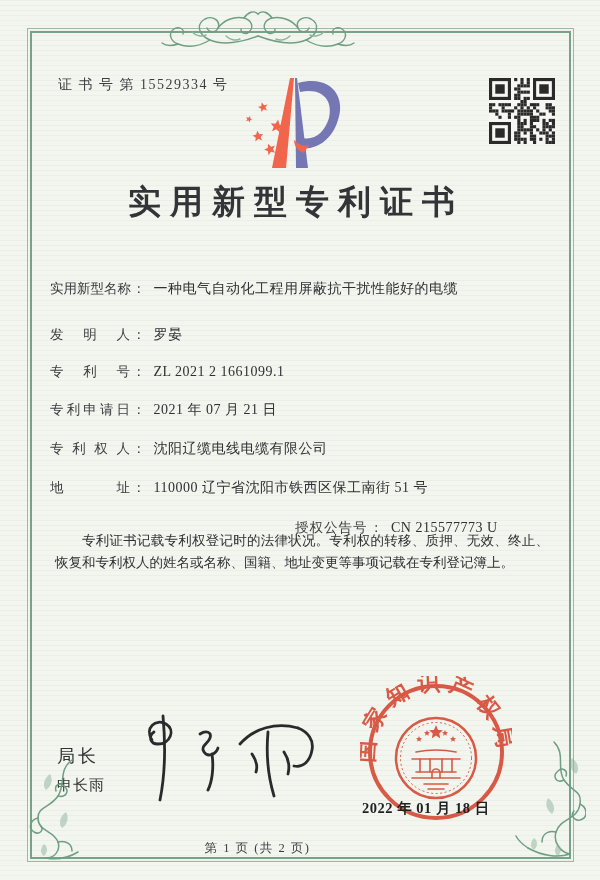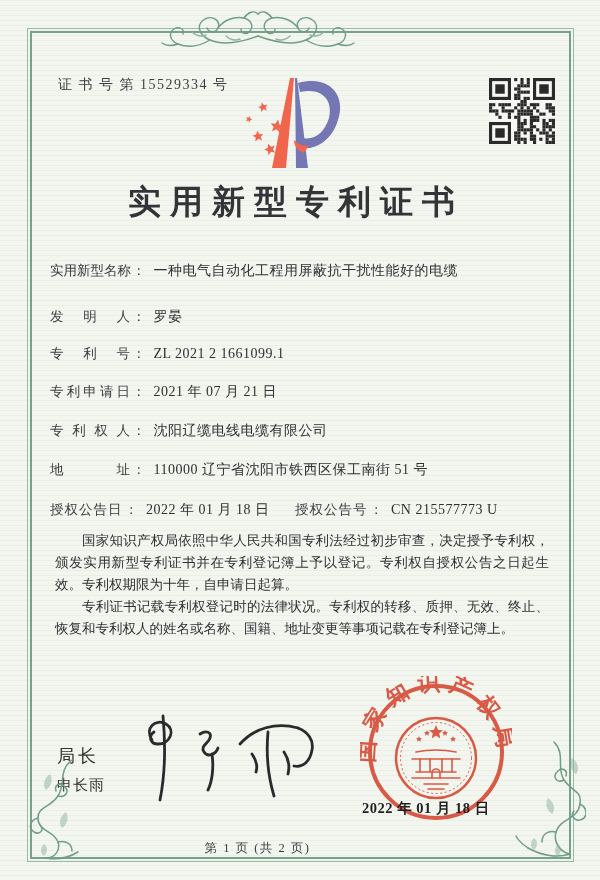--- a/index.html
+++ b/index.html
@@ -32,21 +32,21 @@
     position:absolute;inset:2px;
     border:2px solid var(--border-green);
   }
   .cert-number{
     left:58px;top:76px;font-size:14px;letter-spacing:1.5px;color:#3d3e41;font-family:Liberation Serif, serif;
   }
   .title{
     left:0;top:180px;width:592px;text-align:center;
     font-size:33px;font-weight:600;letter-spacing:9px;color:#333438;
   }
-  .field-row{left:50px;width:505px;font-size:14px;white-space:nowrap;}
+  .field-row{left:50px;width:505px;font-size:14px;white-space:nowrap;margin-top:18px;}
   .flabel{
     display:inline-block;width:80px;
     text-align:justify;text-align-last:justify;
     font-size:13.5px;color:#3c3d40;vertical-align:baseline;
   }
   .fcolon{display:inline-block;margin:0 8px 0 2px;font-size:13.5px;color:#3c3d40;}
   .fvalue{font-size:14px;color:#2f3033;letter-spacing:.5px;}
   .grant-right{position:absolute;left:245px;top:0;white-space:nowrap;}
   .grant-label{font-size:13.5px;letter-spacing:1px;color:#3c3d40;}
   .paragraphs{
@@ -279,30 +279,26 @@
   <span class="flabel">专利申请日</span><span class="fcolon">：</span><span class="fvalue">2021 年 07 月 21 日</span>
 </div>
 <div class="abs field-row" style="top:422px">
   <span class="flabel">专利权人</span><span class="fcolon">：</span><span class="fvalue">沈阳辽缆电线电缆有限公司</span>
 </div>
 <div class="abs field-row" style="top:461px">
   <span class="flabel">地址</span><span class="fcolon">：</span><span class="fvalue">110000 辽宁省沈阳市铁西区保工南街 51 号</span>
 </div>
 
 <div class="abs field-row" style="top:501px">
-  <span>
-    <span class="grant-label">授权公告日</span><span class="fcolon">：</span><span class="fvalue">2022 年 01 月 18 日</span>
-  </span>
   <span class="grant-right">
     <span class="grant-label">授权公告号</span><span class="fcolon">：</span><span class="fvalue">CN 215577773 U</span>
   </span>
 </div>
 
 <div class="abs paragraphs">
-  <p>国家知识产权局依照中华人民共和国专利法经过初步审查，决定授予专利权，颁发实用新型专利证书并在专利登记簿上予以登记。专利权自授权公告之日起生效。专利权期限为十年，自申请日起算。</p>
   <p>专利证书记载专利权登记时的法律状况。专利权的转移、质押、无效、终止、恢复和专利权人的姓名或名称、国籍、地址变更等事项记载在专利登记簿上。</p>
 </div>
 
 <div class="abs signer-title">局长</div>
 <div class="abs signer-name">申长雨</div>
 
 <svg class="abs" style="left:118px;top:710px" width="210" height="100" viewBox="0 0 210 100">
   <g stroke="#2a2a2c" stroke-width="2.8" fill="none" stroke-linecap="round" stroke-linejoin="round">
     <path d="M34,30 C26,18 38,8 48,14 C58,20 52,34 40,34 C32,34 30,26 36,22"></path>
     <path d="M45,6 C47,28 48,60 42,90"></path>

